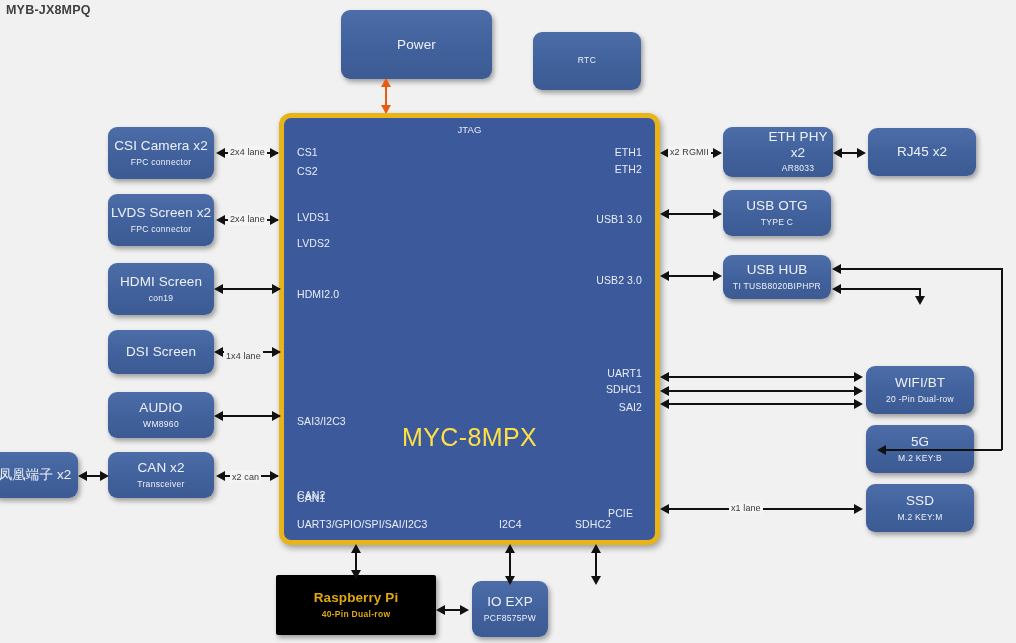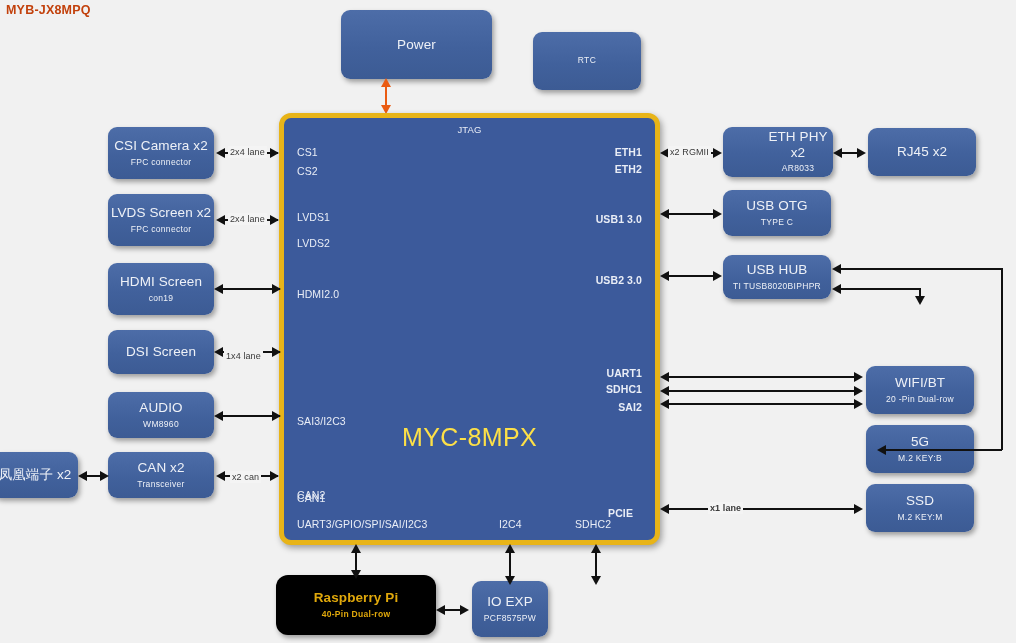--- a/index.html
+++ b/index.html
@@ -9,21 +9,21 @@
     background:#f1f1f1;
     font-family:"Liberation Sans","DejaVu Sans",sans-serif;
     overflow:hidden;
     position:relative;
   }
   #stage{position:absolute;left:0;top:0;width:1016px;height:643px;}
 
   
   .title{
     position:absolute;left:6px;top:3px;
-    font-size:12.5px;font-weight:bold;color:#c2410c;
+    font-size:12.5px;font-weight:bold;color:#404040;
     letter-spacing:.2px;
   }
 
   
   .blk{
     position:absolute;
     background:linear-gradient(180deg,#4d6da8 0%,#41619c 55%,#3c5b94 100%);
     border-radius:9px;
     box-shadow:2px 3px 5px rgba(0,0,0,.35);
     display:flex;flex-direction:column;
@@ -32,21 +32,21 @@
     text-align:center;
     box-sizing:border-box;
   }
   .blk .l1{font-size:13.5px;line-height:1.15;letter-spacing:.1px;}
   .blk .l2{font-size:8.5px;line-height:1.3;margin-top:3px;letter-spacing:.3px;}
   .blk.tiny .l1{font-size:8.5px;letter-spacing:.4px;}
 
   
   .blk.dark{
     background:#000;
-    border-radius:12px;
+    border-radius:2px;
     box-shadow:2px 3px 5px rgba(0,0,0,.35);
   }
   .blk.dark .l1{color:#e0a80b;font-size:13.5px;font-weight:bold;}
   .blk.dark .l2{color:#e0a80b;font-size:8.5px;font-weight:bold;}
 
   
   #soc{
     position:absolute;
     left:279px;top:113px;width:381px;height:432px;
     background:#3c5a9b;
@@ -57,21 +57,21 @@
   }
   #soc .soc-name{
     position:absolute;left:0;right:0;top:305px;
     text-align:center;color:#fde047;
     font-size:25px;letter-spacing:.4px;
   }
   .pin{
     position:absolute;color:#e9edf6;font-size:10.5px;
     white-space:nowrap;letter-spacing:.1px;
   }
-  .pin.r{text-align:center;font-weight:bold;}
+  .pin.r{text-align:center;}
   .pin.jtag{left:0;right:0;text-align:center;font-size:9.5px;}
 
   
   .ln{position:absolute;background:#111;}
   .hline{height:2px;}
   .vline{width:2px;}
 
   
   .ah{position:absolute;width:0;height:0;}
   .ah.right{border-top:5px solid transparent;border-bottom:5px solid transparent;border-left:9px solid #111;}
@@ -275,21 +275,21 @@
   <div class="ah left" style="left:660px;top:386px;"></div>
   <div class="ah right" style="left:854px;top:386px;"></div>
 
   <div class="ln hline" style="left:668px;top:403px;width:192px;"></div>
   <div class="ah left" style="left:660px;top:399px;"></div>
   <div class="ah right" style="left:854px;top:399px;"></div>
 
   <div class="ln hline" style="left:668px;top:508px;width:192px;"></div>
   <div class="ah left" style="left:660px;top:504px;"></div>
   <div class="ah right" style="left:854px;top:504px;"></div>
-  <div class="elab" style="left:708px;top:502px;font-weight:bold;">x1 lane</div>
+  <div class="elab" style="left:729px;top:502px;">x1 lane</div>
 
   <div class="ln vline" style="left:355px;top:551px;height:26px;"></div>
   <div class="ah up" style="left:351px;top:544px;"></div>
   <div class="ah down" style="left:351px;top:570px;"></div>
 
   <div class="ln vline" style="left:509px;top:551px;height:32px;"></div>
   <div class="ah up" style="left:505px;top:544px;"></div>
   <div class="ah down" style="left:505px;top:576px;"></div>
 
   <div class="ln vline" style="left:595px;top:551px;height:32px;"></div>

